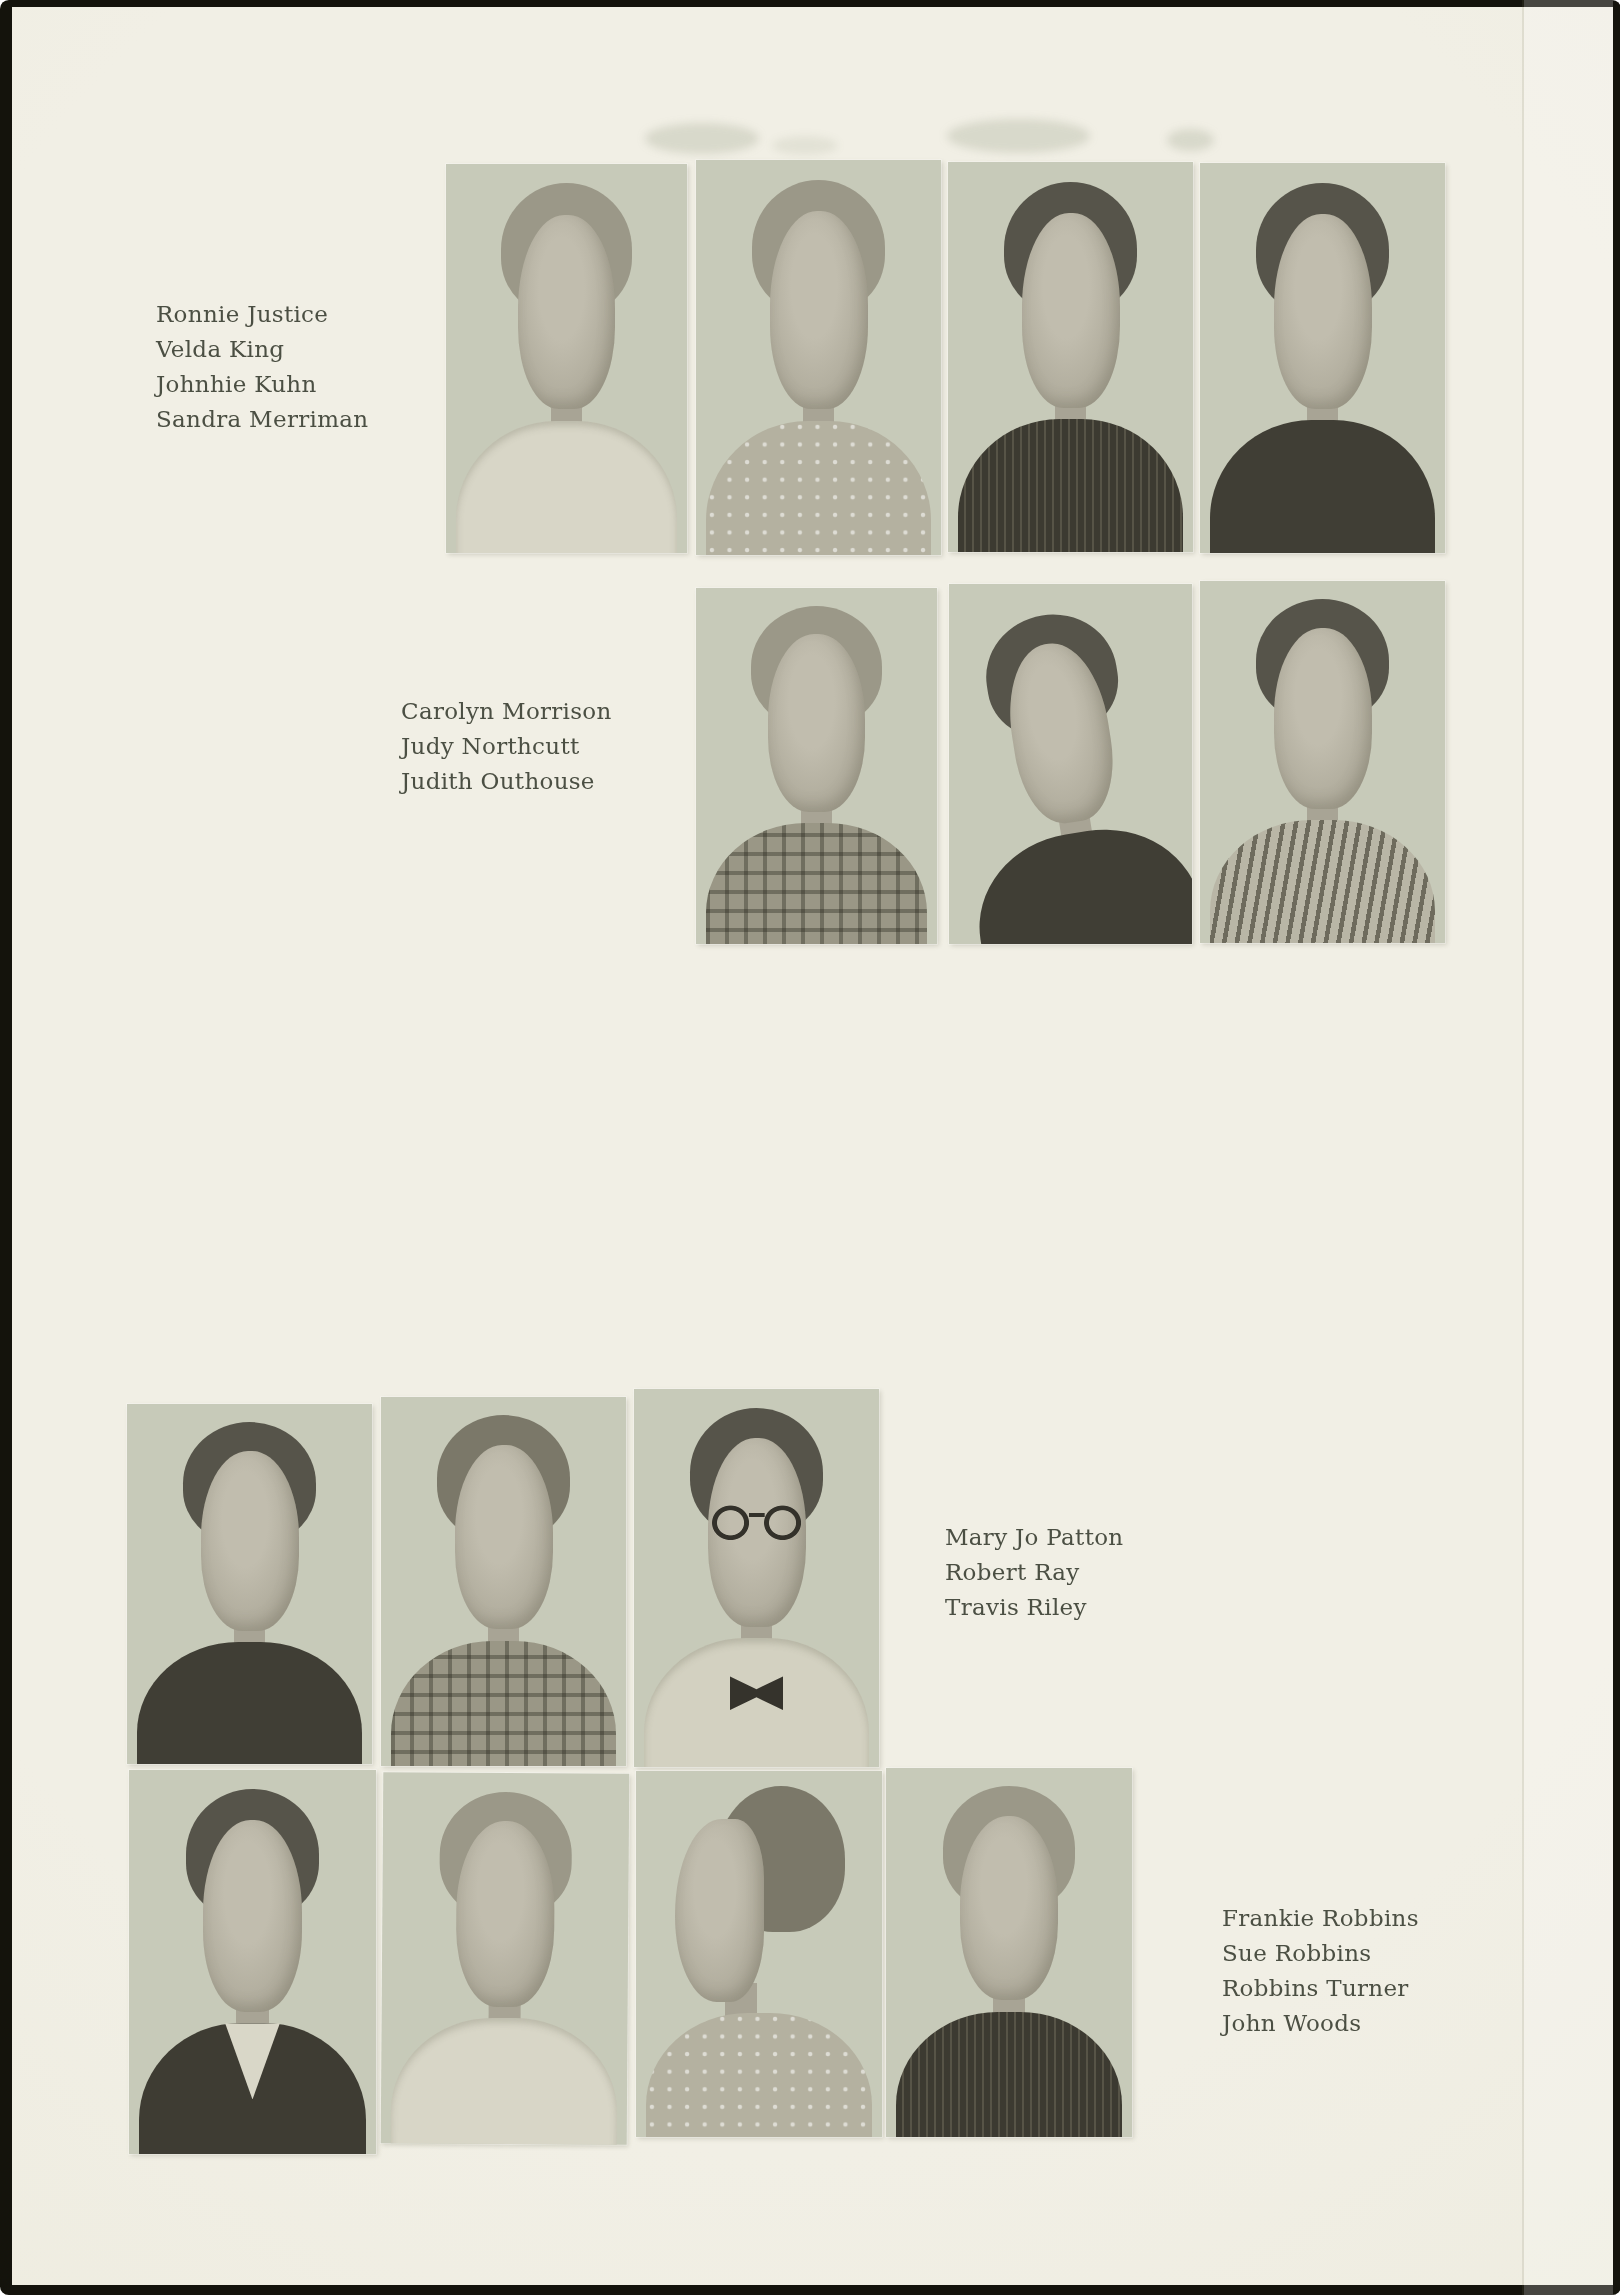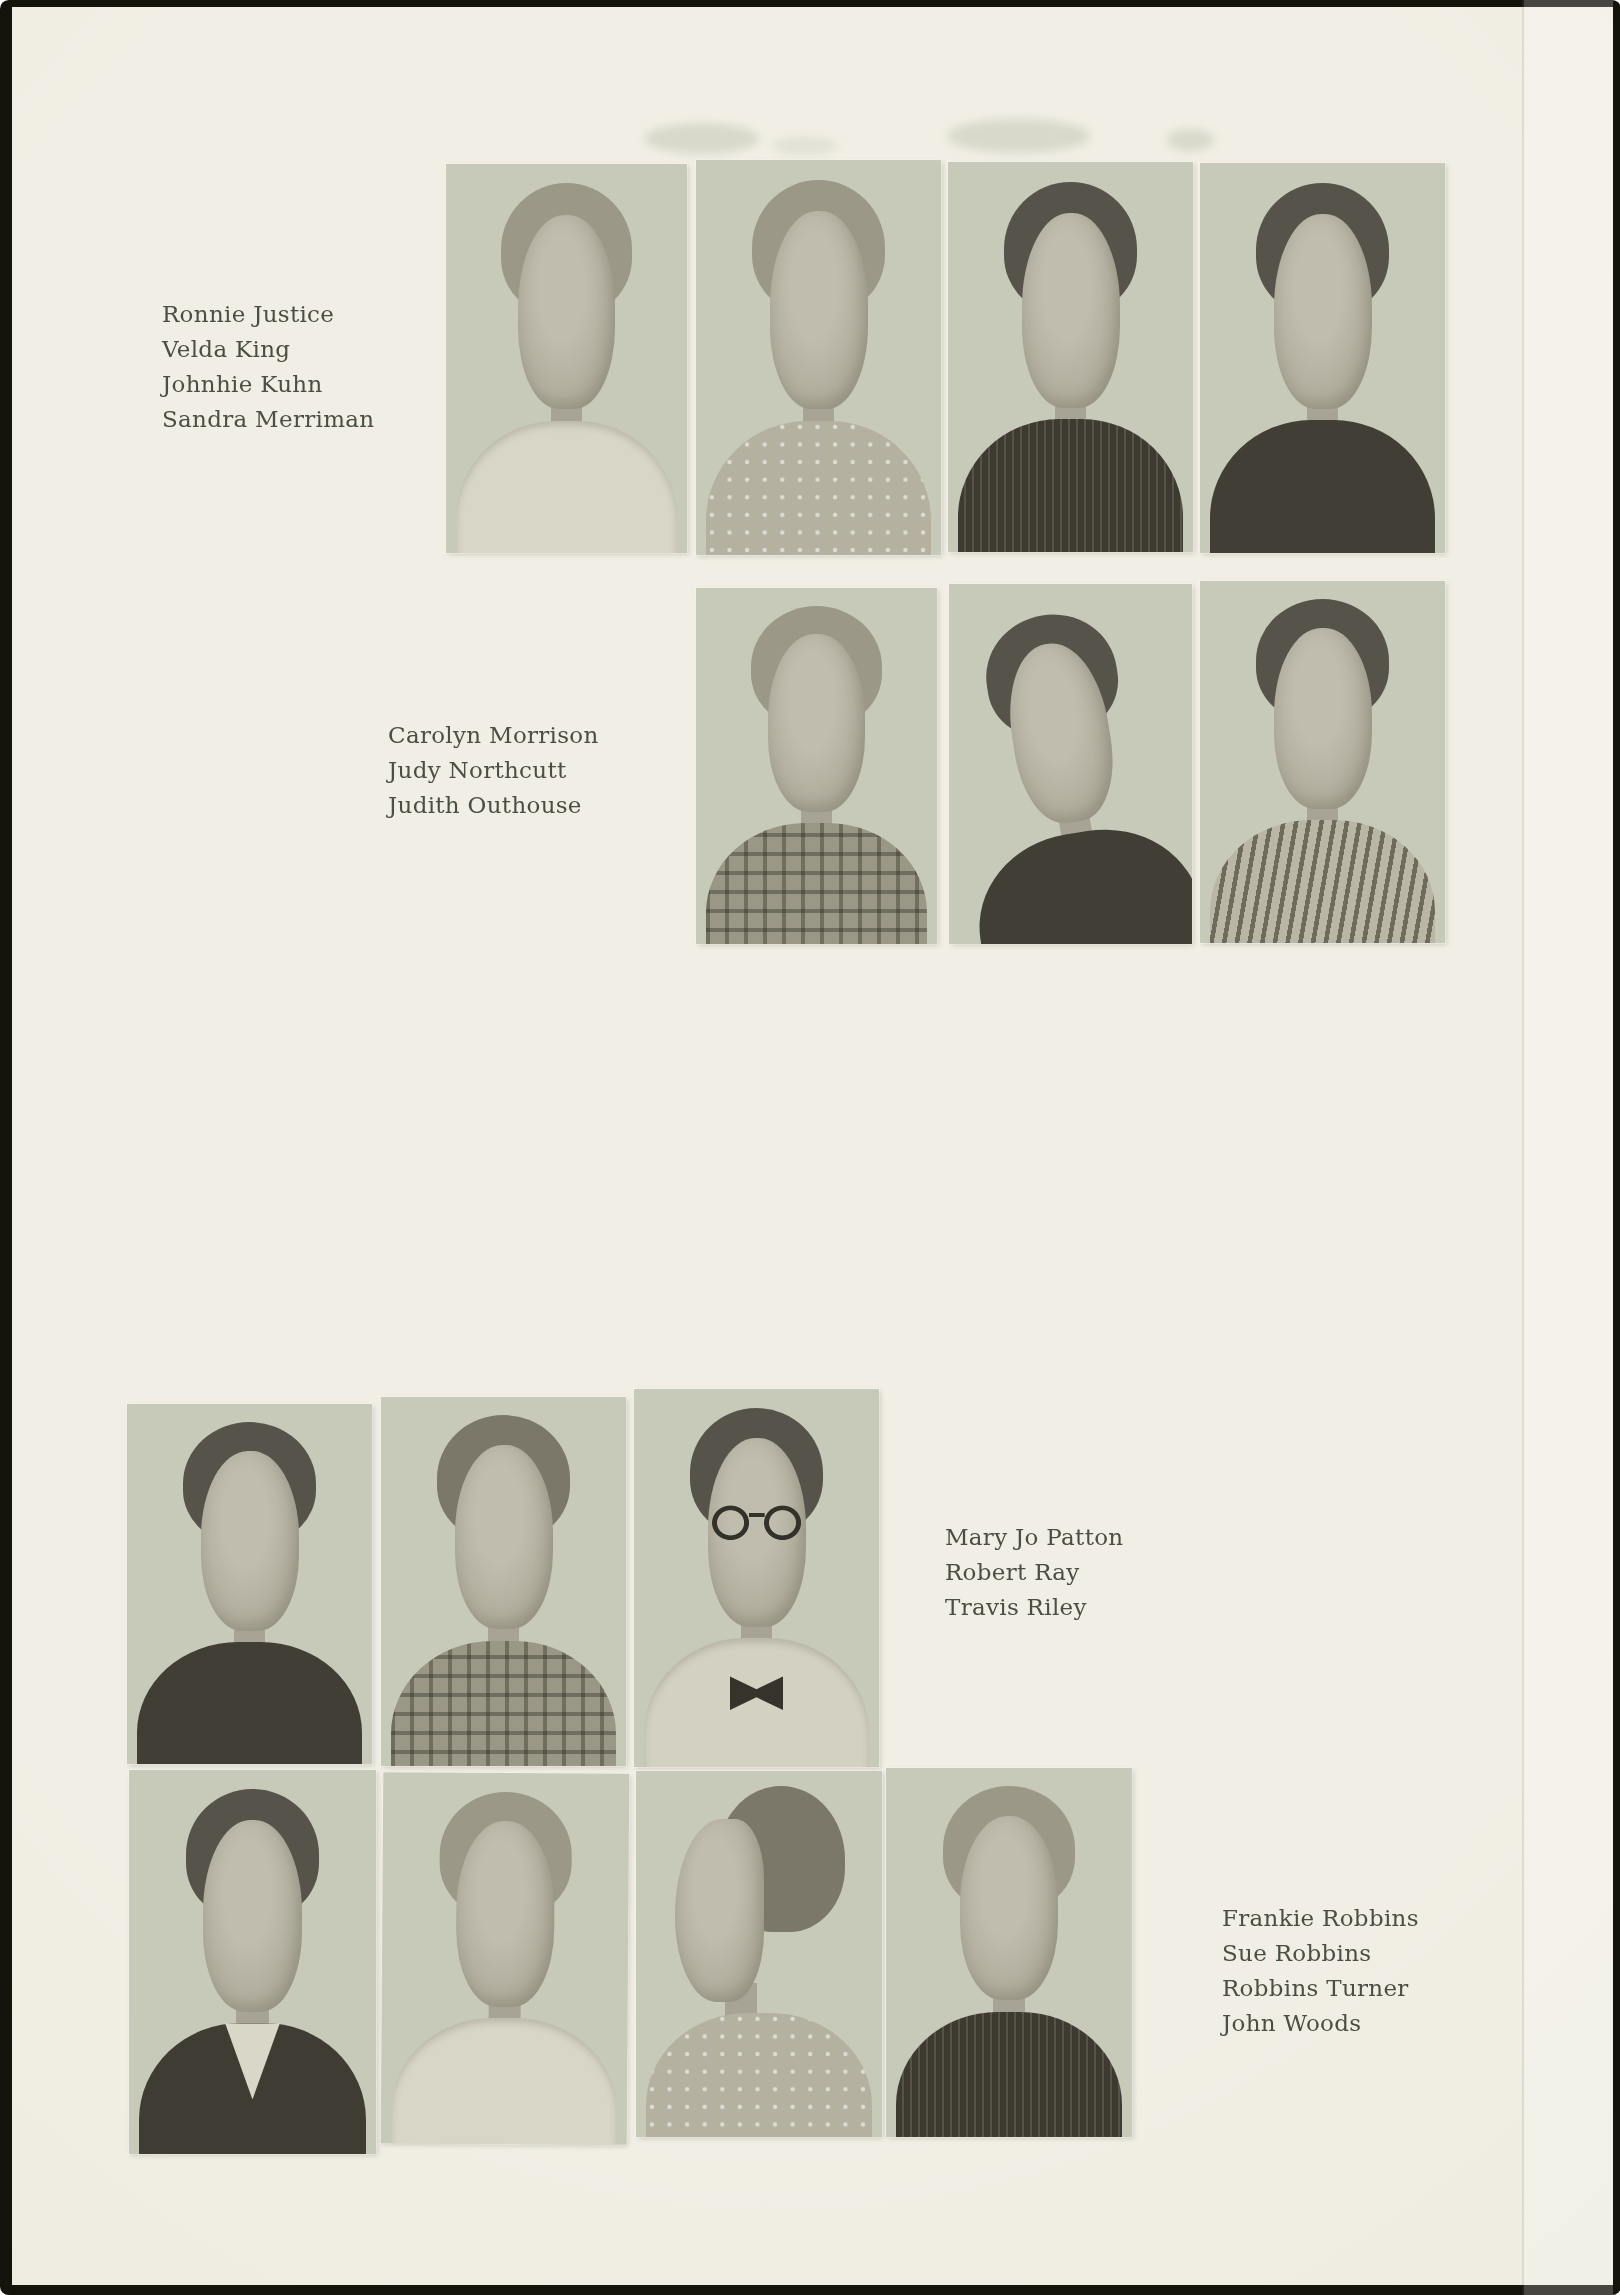--- a/index.html
+++ b/index.html
@@ -16,22 +16,22 @@
   .smudge{position:absolute;background:rgba(118,128,98,.20);filter:blur(4.4px);border-radius:50%;}
   .smudge.s1{left:645px;top:123px;width:114px;height:31px;}
   .smudge.s2{left:947px;top:119px;width:143px;height:34px;}
   .smudge.s3{left:1167px;top:129px;width:47px;height:22px;}
   .smudge.s4{left:772px;top:136px;width:66px;height:19px;opacity:.6;}
 
   
   .name-group{position:absolute;}
   .name-line{font-family:"DejaVu Serif","Liberation Serif",serif;font-size:23px;line-height:35px;
              color:#4b4f43;letter-spacing:0.3px;white-space:nowrap;}
-  .g1{left:162px;top:297px;}
-  .g2{left:388px;top:694px;margin-top:24px;}
+  .g1{left:156px;top:297px;}
+  .g2{left:401px;top:694px;}
   .g3{left:945px;top:1520px;}
   .g4{left:1200px;top:1901px;margin-left:22px;}
 
   
   .photo{position:absolute;background:#c7cab9;overflow:hidden;
          box-shadow:0 0 0 0.7px rgba(255,255,255,.45), 1.5px 2.2px 4.4px rgba(90,90,66,.20);}
   .photo .inner{position:absolute;inset:0;}
   .photo .hair{position:absolute;left:23%;top:5%;width:54%;height:34%;
                border-radius:55% 55% 48% 48%;background:#56544a;z-index:1;}
   .photo .face{position:absolute;left:30%;top:13%;width:40%;height:50%;z-index:2;

